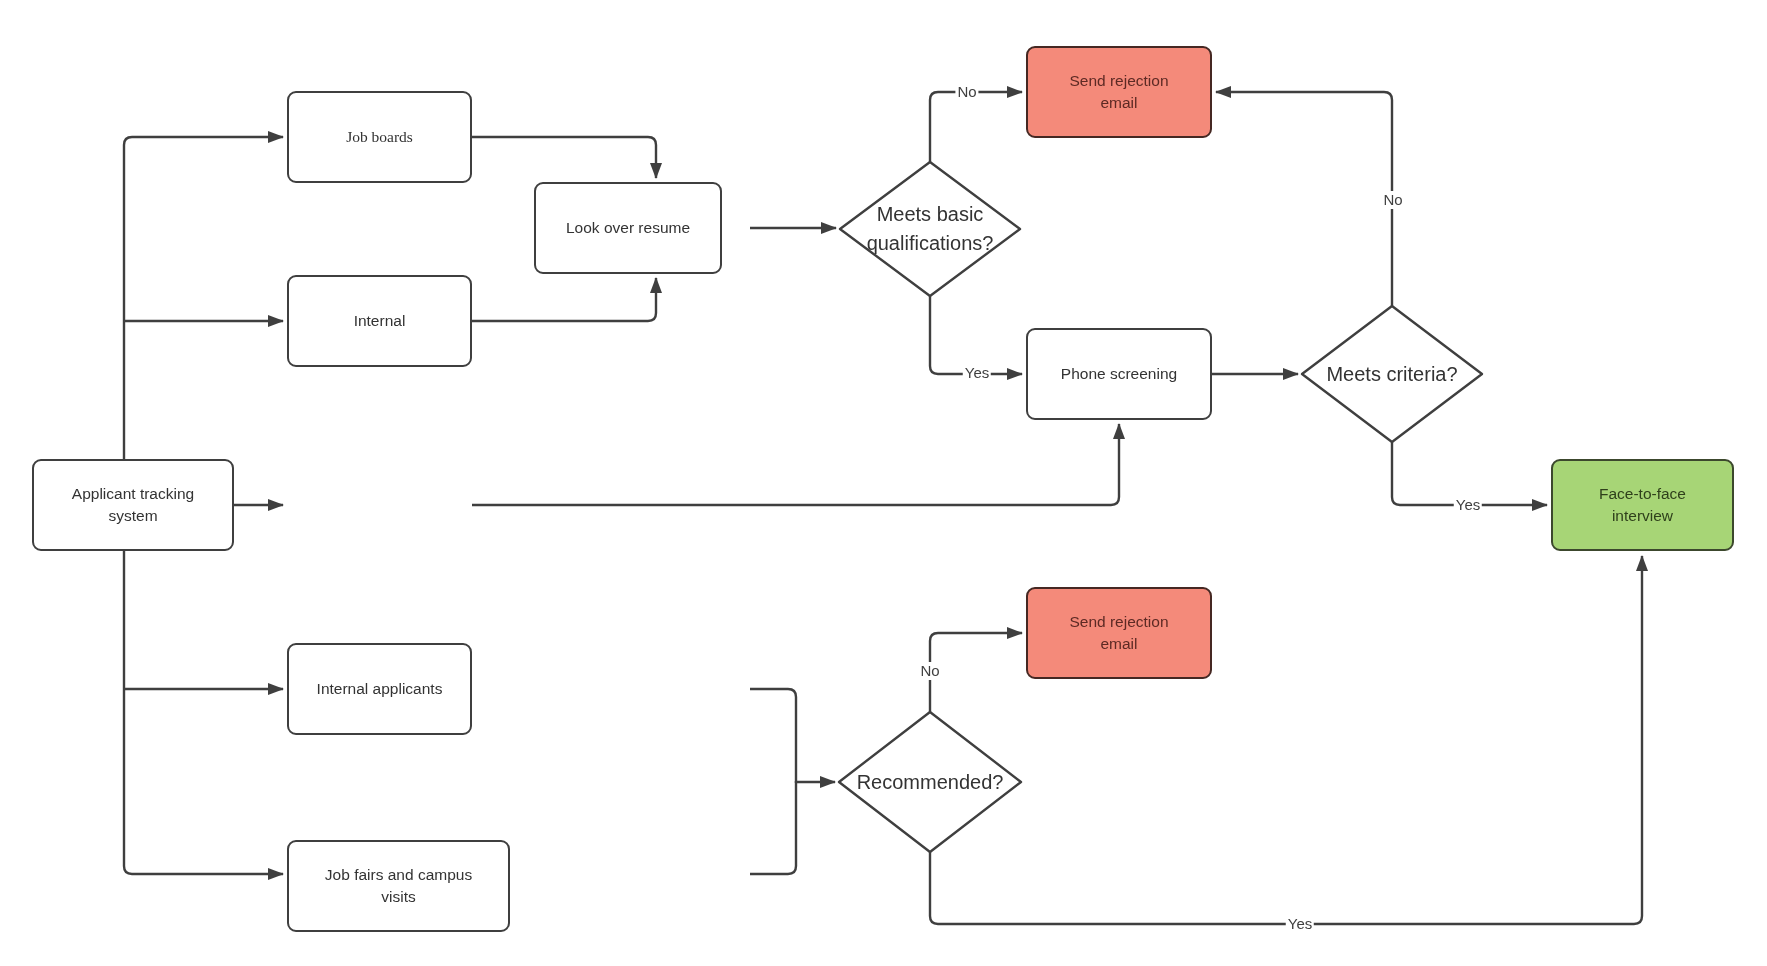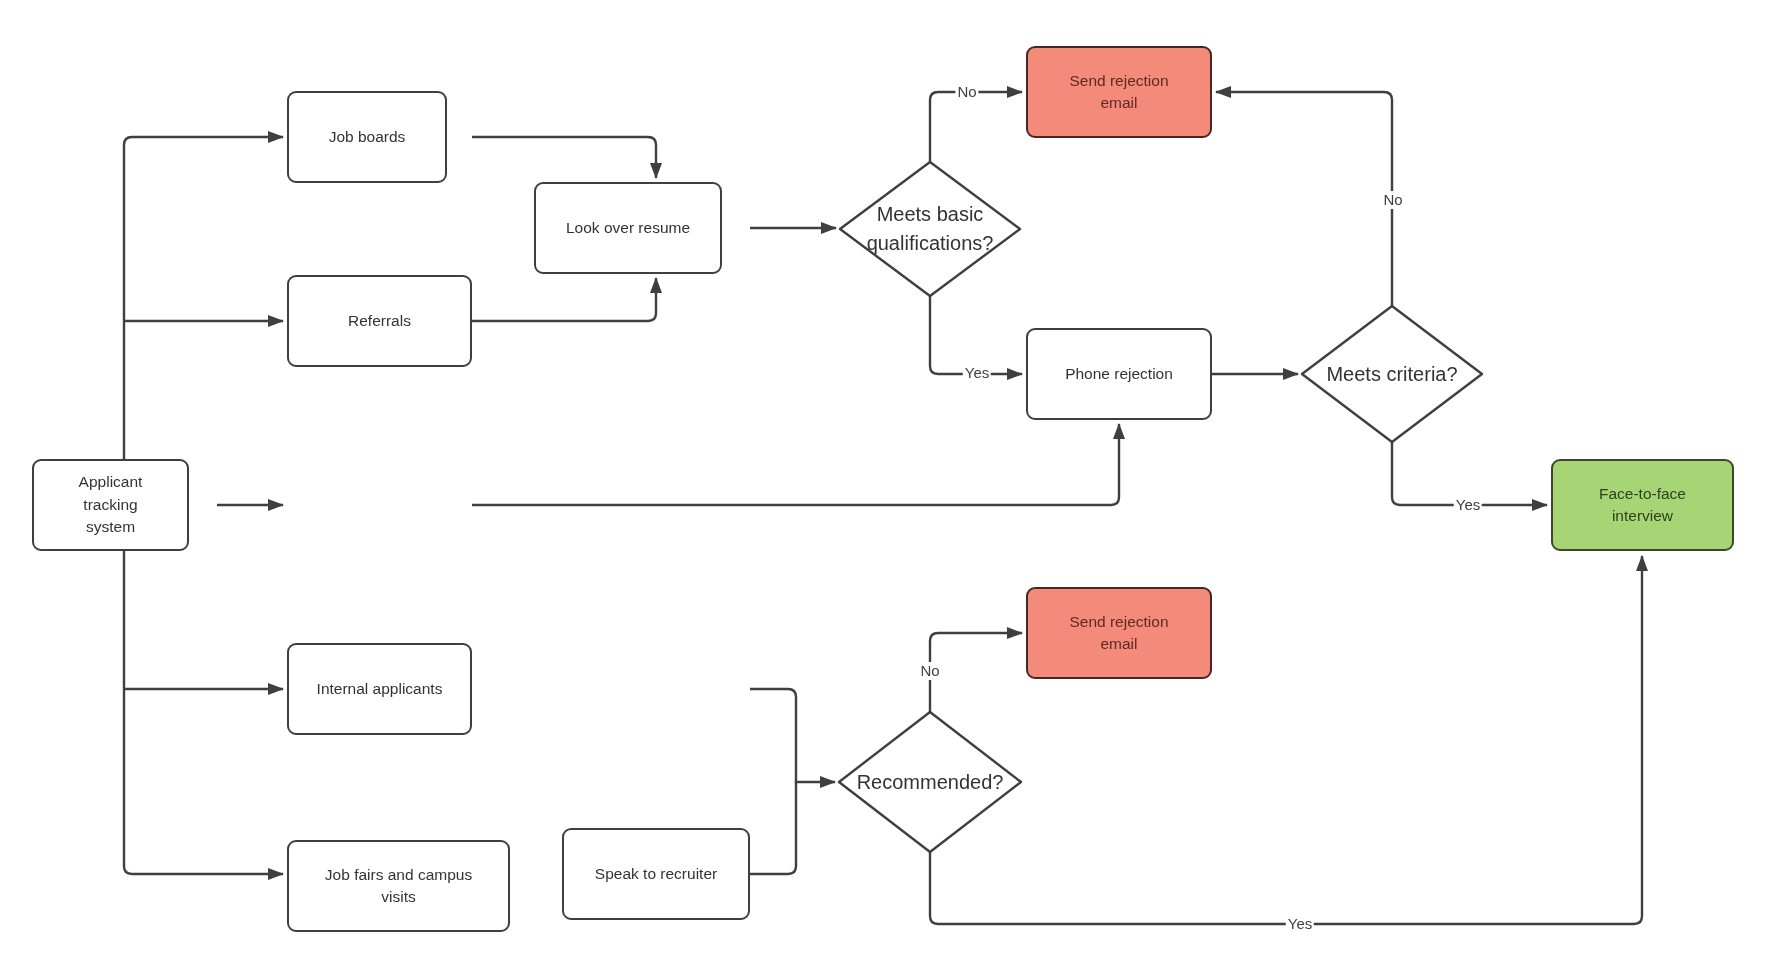--- a/index.html
+++ b/index.html
@@ -133,43 +133,40 @@
     <path class="edge" d="M750,874 L788,874 Q796,874 796,866 L796,781"></path>
     <path class="edge" d="M796,782 L835,782" marker-end="url(#arrow)"></path>
     <path class="edge" d="M930,712 L930,641 Q930,633 938,633 L1022,633" marker-end="url(#arrow)"></path>
     <path class="edge" d="M930,852 L930,916 Q930,924 938,924 L1634,924 Q1642,924 1642,916 L1642,556" marker-end="url(#arrow)"></path>
 
     <polygon class="diamond" points="930,162 1020,229 930,296 840,229"></polygon>
     <polygon class="diamond" points="1392,306 1482,374 1392,442 1302,374"></polygon>
     <polygon class="diamond" points="930,712 1021,782 930,852 839,782"></polygon>
   </svg>
 
-  <div class="node" style="left:32px; top:459px; width:157px;justify-content:flex-end;">
+  <div class="node" style="left:32px; top:459px; width:202px;justify-content:flex-end;">
     <span>Applicant tracking system</span>
   </div>
-  <div class="node" style="left:287px; top:91px; width:160px;">
+  <div class="node" style="left:287px; top:91px; width:185px;font-family:Liberation Serif, serif;">
     <span>Job boards</span>
   </div>
   <div class="node" style="left:287px; top:275px; width:185px;">
-    <span>Referrals</span>
+    <span>Internal</span>
   </div>
   <div class="node" style="left:287px; top:643px; width:185px;">
     <span>Internal applicants</span>
   </div>
   <div class="node" style="left:287px; top:828px; width:223px;margin-top:12px;">
     <span>Job fairs and campus visits</span>
   </div>
   <div class="node" style="left:534px; top:182px; width:188px;">
     <span>Look over resume</span>
   </div>
-  <div class="node" style="left:562px; top:828px; width:188px;">
-    <span>Speak to recruiter</span>
-  </div>
   <div class="node" style="left:1026px; top:328px; width:186px;">
-    <span>Phone rejection</span>
+    <span>Phone screening</span>
   </div>
   <div class="node reject" style="left:1026px; top:46px; width:186px;">
     <span>Send rejection email</span>
   </div>
   <div class="node reject" style="left:1026px; top:587px; width:186px;">
     <span>Send rejection email</span>
   </div>
   <div class="node accept" style="left:1551px; top:459px; width:183px;">
     <span>Face-to-face interview</span>
   </div>

